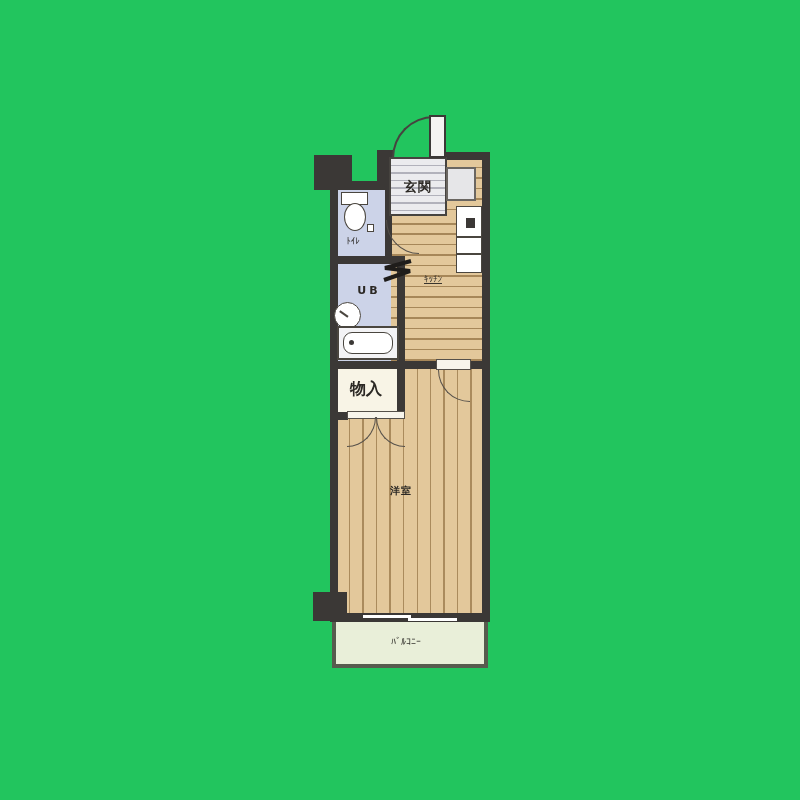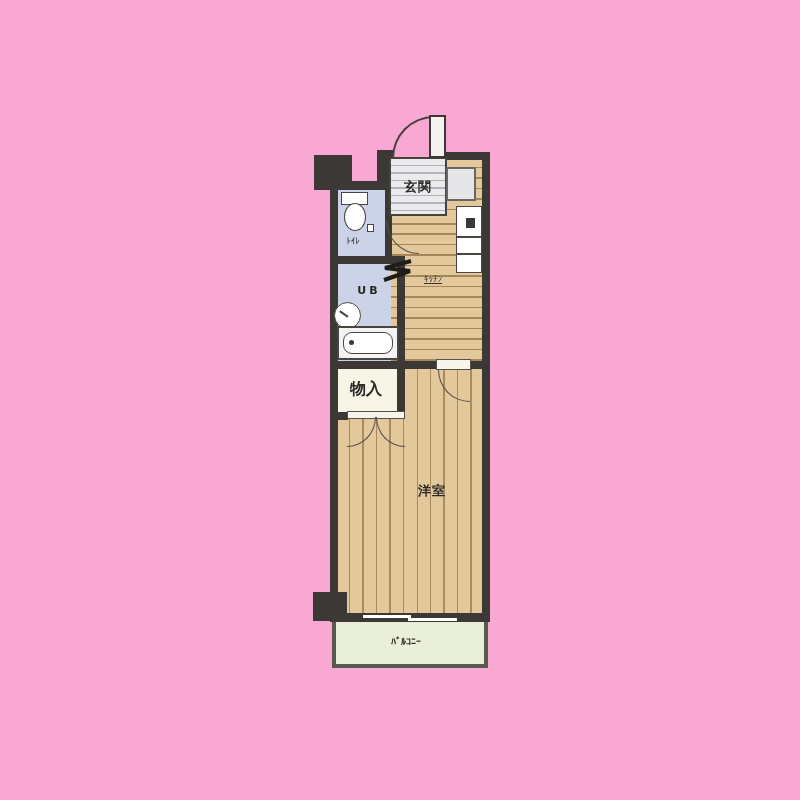--- a/index.html
+++ b/index.html
@@ -1,16 +1,16 @@
 <!DOCTYPE html>
 <html><head>
 <meta charset="utf-8">
 <style>
   html,body{margin:0;padding:0;background:#ffffff;}
-  #canvas{position:relative;width:800px;height:800px;background:#f9a8d4;overflow:hidden;
+  #canvas{position:relative;width:800px;height:800px;background:#22c55e;overflow:hidden;
           font-family:"DejaVu Sans",sans-serif;}
   .abs{position:absolute;box-sizing:border-box;}
   .wall{background:#3b3836;}
   .room-label{color:#2b2824;font-weight:bold;white-space:nowrap;
               display:flex;align-items:center;justify-content:center;}
   
   .floor-wet{background:#ccd3e8;}
   .floor-wood-h{background:#e3c89b;
     background-image:repeating-linear-gradient(180deg,rgba(146,113,66,0.0) 0px,rgba(146,113,66,0.0) 9px,rgba(146,113,66,0.75) 9px,rgba(146,113,66,0.75) 10.5px);}
   .floor-wood-v{background:#e3c89b;
@@ -86,19 +86,19 @@
   <div class="abs fixture" style="left:456px;top:254px;width:26px;height:19px;"></div>
 
   <div class="abs door-gap" style="left:436px;top:359px;width:35px;height:11px;"></div>
   <div class="abs arc-bl" style="left:438px;top:370px;width:32px;height:32px;"></div>
 
   <div class="abs room-label" style="left:342px;top:380px;width:48px;height:18px;font-size:16px;">物入</div>
   <div class="abs door-gap" style="left:347px;top:411px;width:58px;height:8px;"></div>
   <div class="abs arc-br" style="left:347px;top:417px;width:29px;height:30px;"></div>
   <div class="abs arc-bl" style="left:376px;top:417px;width:29px;height:30px;"></div>
 
-  <div class="abs room-label" style="left:378px;top:481px;width:46px;height:20px;font-size:13px;letter-spacing:1px;margin-left:31px;">洋室</div>
+  <div class="abs room-label" style="left:378px;top:481px;width:46px;height:20px;font-size:10px;letter-spacing:1px;">洋室</div>
 
   <div class="abs" style="left:363px;top:614.5px;width:48px;height:3px;background:#ffffff;"></div>
   <div class="abs" style="left:408px;top:618px;width:49px;height:3px;background:#ffffff;"></div>
-  <div class="abs room-label" style="left:366px;top:633px;width:80px;height:16px;font-size:10px;font-weight:bold;color:#35332e;">ﾊﾞﾙｺﾆｰ</div>
+  <div class="abs room-label" style="left:366px;top:633px;width:80px;height:16px;font-size:10px;font-weight:normal;color:#35332e;">ﾊﾞﾙｺﾆｰ</div>
 
 </div>
 
 </body></html>

